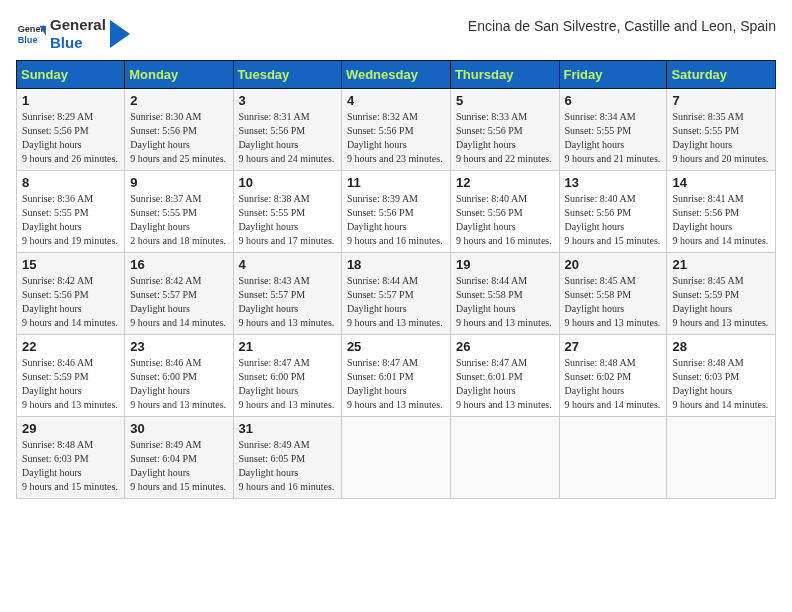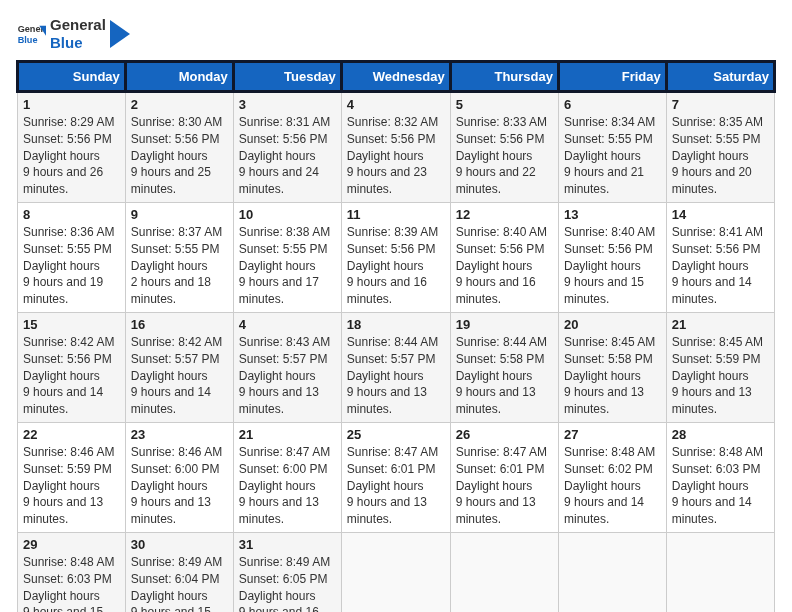--- a/index.html
+++ b/index.html
@@ -40,26 +40,26 @@
       margin-top: 2px;
     }
     .calendar {
       width: 100%;
       border-collapse: collapse;
       margin-top: 8px;
       font-size: 10.5px;
     }
     .calendar thead tr th {
       background-color: #1565c0;
-      color: #ffffff;
+      color: #bef264;
       padding: 6px 4px;
-      text-align: right;
+      text-align: left;
       font-size: 13px;
       font-weight: bold;
-      border: 3px solid #0f172a;
+      border: 1px solid #0f172a;
     }
     .calendar tbody tr td {
       vertical-align: top;
       border: 1px solid #ccc;
       padding: 4px 5px;
       width: 110px;
       background: #fff;
       min-height: 70px;
     }
     .calendar tbody tr:nth-child(odd) td {
@@ -69,23 +69,24 @@
       background: #fff;
     }
     .day-number {
       font-size: 13px;
       font-weight: bold;
       color: #222;
       display: block;
       margin-bottom: 2px;
     }
     .day-info {
-      font-size: 12px;
+      font-size: 10px;
       color: #333;
       line-height: 1.4;
+      font-family: Liberation Serif, serif;
     }
     .empty-cell {
       background: #f9f9f9 !important;
     }
   </style>
 </head>
 <body>
 
 <div class="header-top">
   <div class="logo">
@@ -96,20 +97,21 @@
     </svg>
     <div style="display:flex; flex-direction:column; line-height:1.2;">
       <span style="font-size:15px; font-weight:bold; color:#333;">General</span>
       <span style="font-size:15px; font-weight:bold; color:#1565c0;">Blue</span>
     </div>
     <svg width="20" height="28" viewBox="0 0 20 28">
       <polygon points="0,0 20,14 0,28" fill="#1565c0"></polygon>
     </svg>
   </div>
   <div class="title-block">
+    <div class="subtitle">Encina de San Silvestre, Castille and Leon, Spain</div>
   </div>
 </div>
 
 <table class="calendar">
   <thead>
     <tr>
     <th>Sunday</th>
         <th>Monday</th>
         <th>Tuesday</th>
         <th>Wednesday</th>

